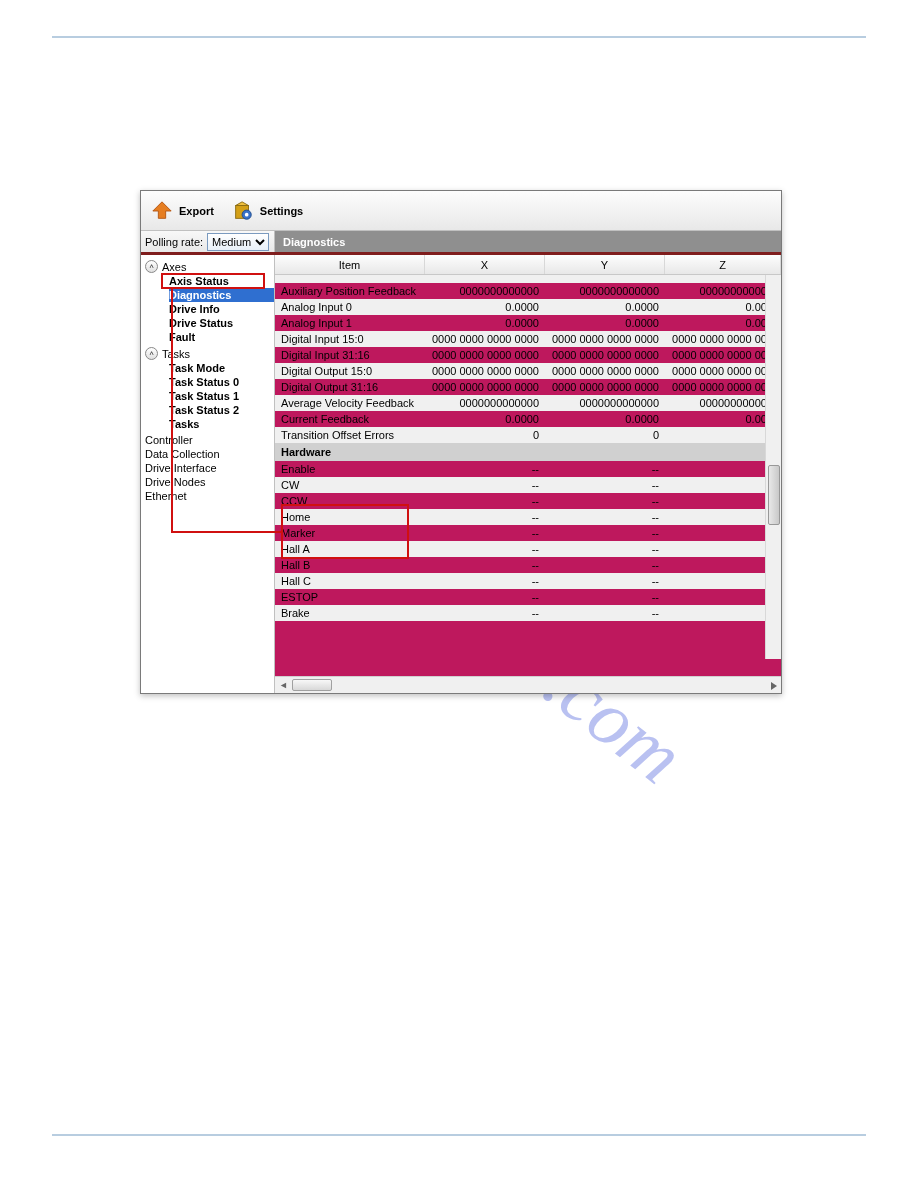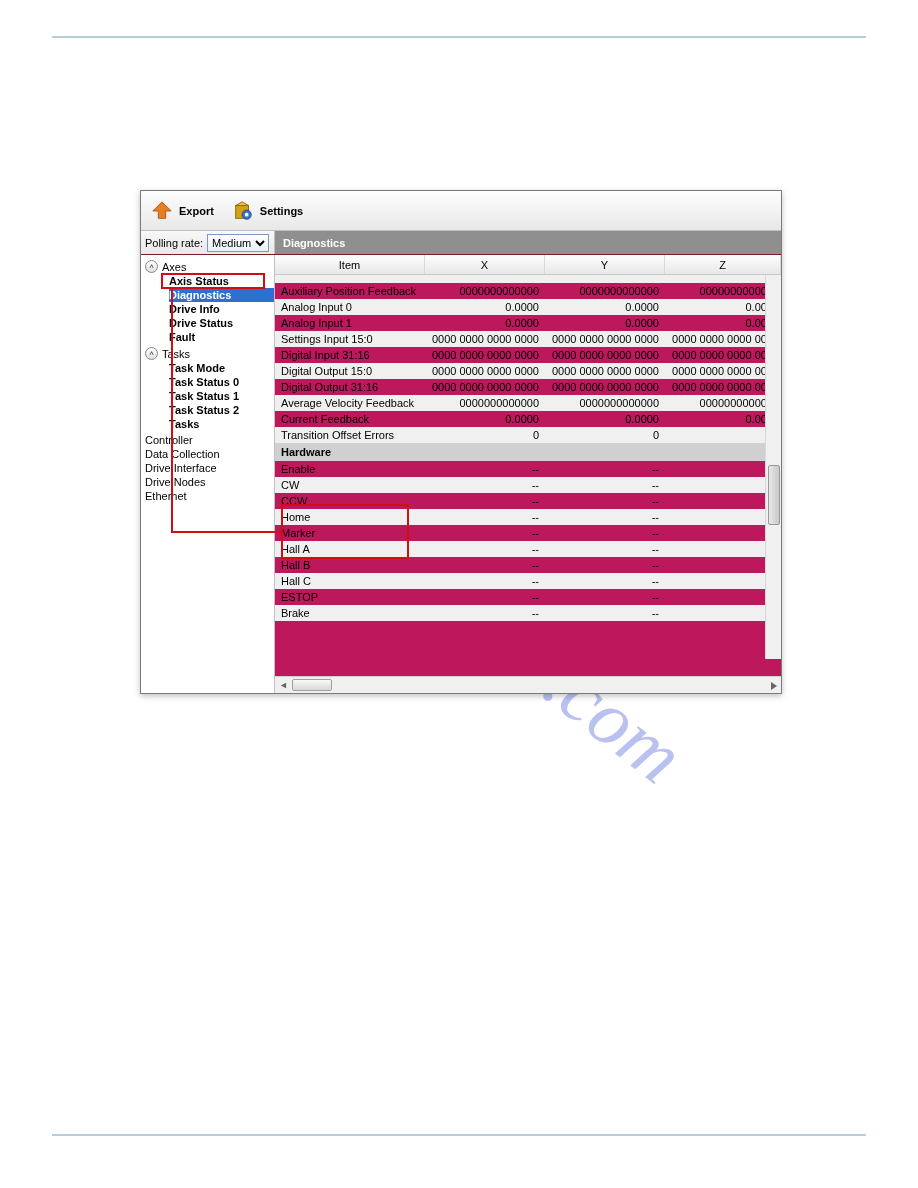--- a/index.html
+++ b/index.html
@@ -27,21 +27,21 @@
   border-bottom: 1px solid #c0c0c0;
   display: flex; align-items: center;
   padding: 0 6px;
   gap: 10px;
 }
 .tb-btn { display: flex; align-items: center; gap: 6px; padding: 2px 4px; cursor: pointer; font-weight: bold; }
 .icon-export, .icon-settings { width: 22px; height: 22px; }
 .polling-row {
   height: 24px;
   display: flex; align-items: center;
-  border-bottom: 1px solid #7f1d1d;
+  border-bottom: 3px solid #7f1d1d;
 }
 .polling-left {
   width: 134px; height: 100%;
   display: flex; align-items: center; gap: 4px;
   padding-left: 4px;
   background: linear-gradient(#f8f8f8, #e8e8e8);
   border-right: 1px solid #c0c0c0;
 }
 .polling-left select {
   font-size: 11px; height: 18px;
@@ -265,21 +265,21 @@
               <div class="cell cell-y">0.0000</div>
               <div class="cell cell-z">0.000</div>
             </div>
             <div class="row">
               <div class="cell cell-item">Analog Input 1</div>
               <div class="cell cell-x">0.0000</div>
               <div class="cell cell-y">0.0000</div>
               <div class="cell cell-z">0.000</div>
             </div>
             <div class="row alt">
-              <div class="cell cell-item">Settings Input 15:0</div>
+              <div class="cell cell-item">Digital Input 15:0</div>
               <div class="cell cell-x">0000 0000 0000 0000</div>
               <div class="cell cell-y">0000 0000 0000 0000</div>
               <div class="cell cell-z">0000 0000 0000 000</div>
             </div>
             <div class="row">
               <div class="cell cell-item">Digital Input 31:16</div>
               <div class="cell cell-x">0000 0000 0000 0000</div>
               <div class="cell cell-y">0000 0000 0000 0000</div>
               <div class="cell cell-z">0000 0000 0000 000</div>
             </div>

